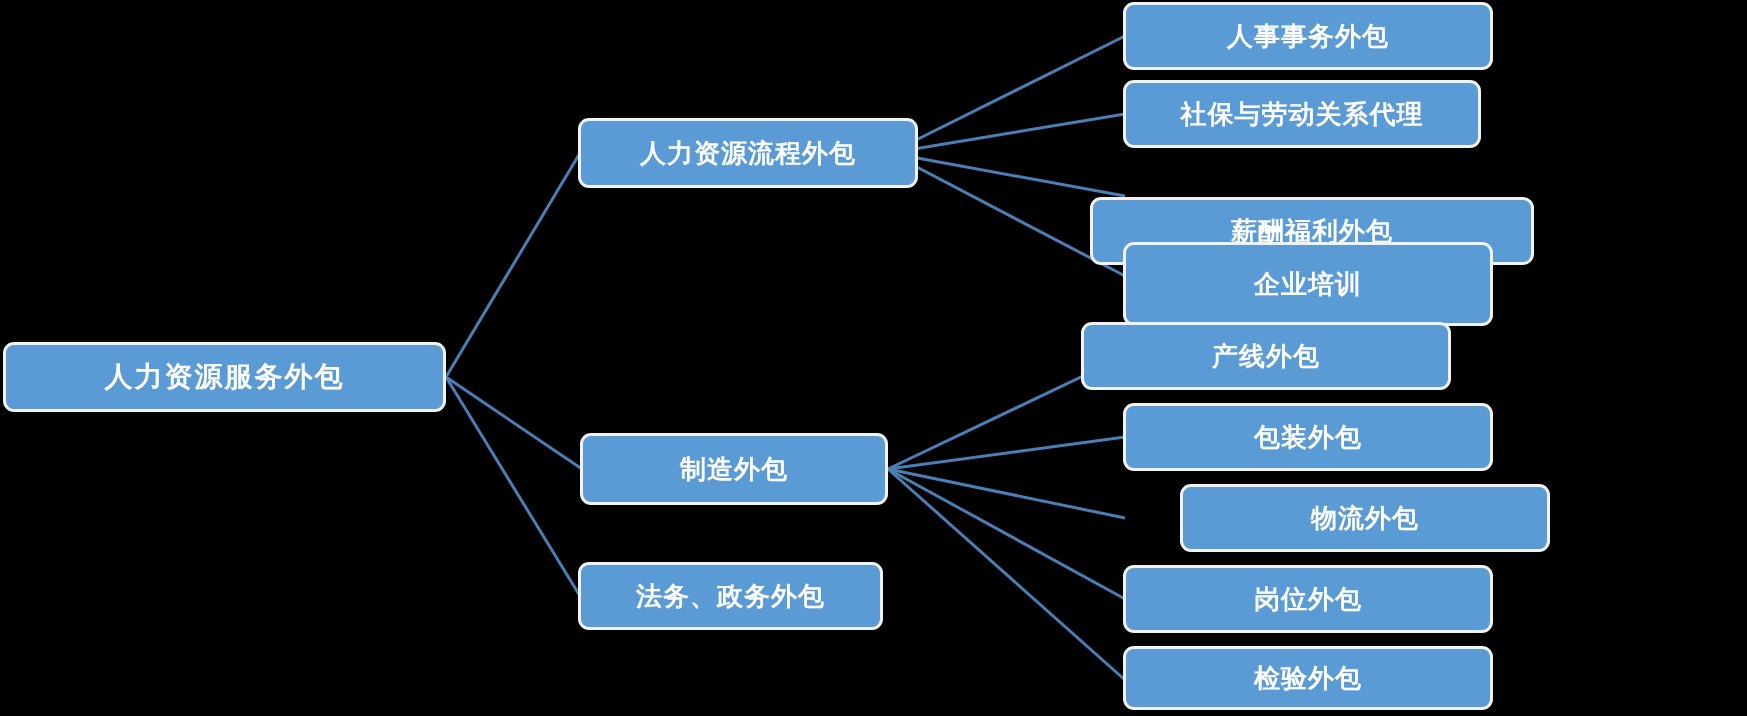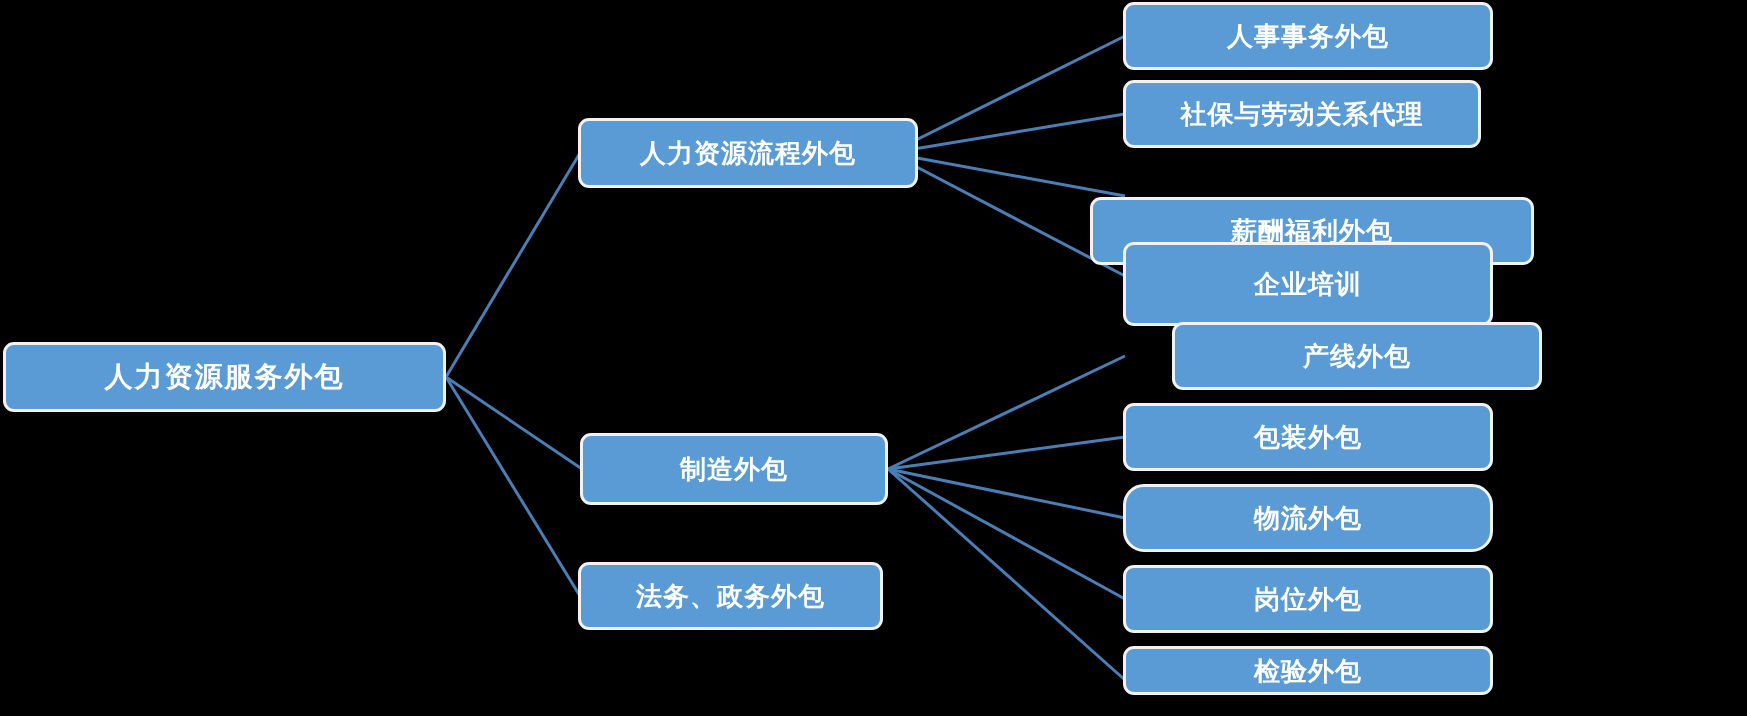--- a/index.html
+++ b/index.html
@@ -88,23 +88,23 @@
   <div class="node branch" style="left:580px; top:433px; width:308px; height:72px;">制造外包</div>
 
   <div class="node leaf" style="left:1123px; top:2px; width:370px; height:68px;">人事事务外包</div>
 
   <div class="node leaf" style="left:1123px; top:80px; width:358px; height:68px;">社保与劳动关系代理</div>
 
   <div class="node leaf" style="left:1090px; top:162px; width:444px; height:68px;margin-top:35px;">薪酬福利外包</div>
 
   <div class="node leaf" style="left:1123px; top:242px; width:370px; height:84px;">企业培训</div>
 
-  <div class="node leaf" style="left:1172px; top:322px; width:370px; height:68px;">产线外包</div>
+  <div class="node leaf" style="left:1081px; top:322px; width:370px; height:68px;">产线外包</div>
 
   <div class="node leaf" style="left:1123px; top:403px; width:370px; height:68px;">包装外包</div>
 
-  <div class="node leaf" style="left:1123px; top:484px; width:370px; height:68px;border-radius:21px;">物流外包</div>
+  <div class="node leaf" style="left:1180px; top:484px; width:370px; height:68px;">物流外包</div>
 
   <div class="node leaf" style="left:1123px; top:565px; width:370px; height:68px;">岗位外包</div>
 
-  <div class="node leaf" style="left:1123px; top:646px; width:370px; height:49px;">检验外包</div>
+  <div class="node leaf" style="left:1123px; top:646px; width:370px; height:64px;">检验外包</div>
 
 </div>
 
 </body></html>

